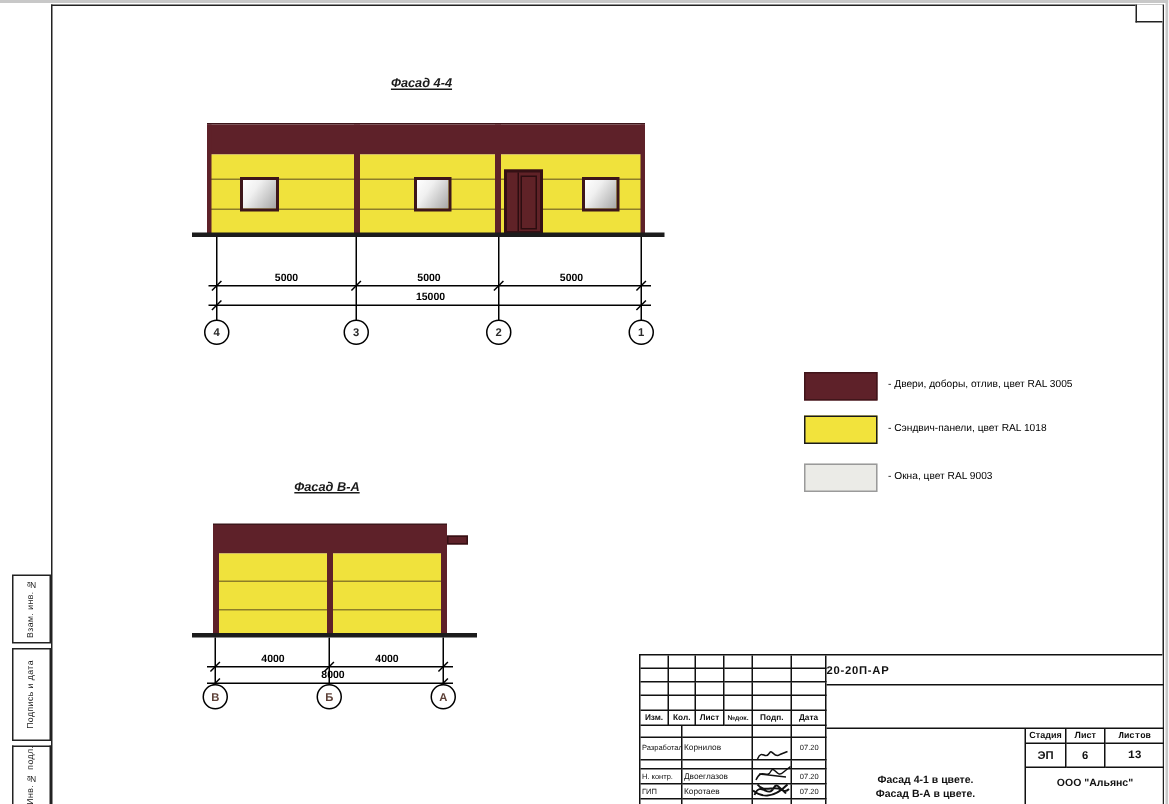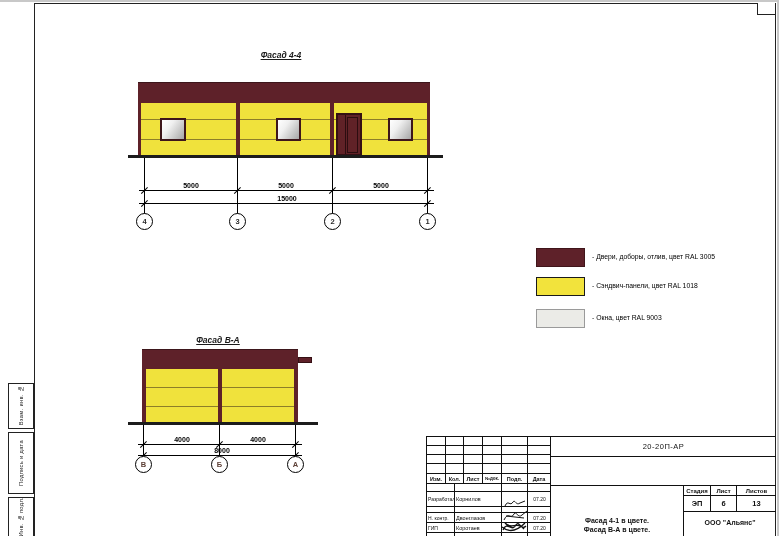--- a/index.html
+++ b/index.html
@@ -60,26 +60,26 @@
   .rev-grid > div { border-right:1px solid #111; border-bottom:1px solid #111; display:flex; align-items:center; justify-content:center; overflow:hidden; }
   .rev-h { font-size:5.5px; font-weight:700; }
   .rev-h.tiny { font-size:4.5px; }
   .name-grid { left:0; top:47px; width:124px; height:53px; display:grid;
       grid-template-columns:28px 47px 26px auto;
       grid-template-rows:8px 15px 6px 10px 10px auto; }
   .name-grid > div { border-right:1px solid #111; border-bottom:1px solid #111; display:flex; align-items:center; padding-left:1px; overflow:hidden; white-space:nowrap; }
   .role { font-size:5px; }
   .pname { font-size:5.5px; }
   .pdate { font-size:5px; justify-content:center; }
-  .tb-doc { left:124px; top:0; width:225px; height:20px; border-bottom:1px solid #111; display:flex; align-items:center; justify-content:center; font-size:7.5px; font-weight:400; letter-spacing:.5px; }
+  .tb-doc { left:124px; top:0; width:225px; height:20px; border-bottom:1px solid #111; display:flex; align-items:center; justify-content:flex-start; font-size:7.5px; font-weight:700; letter-spacing:.5px; }
   .tb-blank { left:124px; top:20px; width:225px; height:29px; border-bottom:1px solid #111; }
   .tb-subject { left:124px; top:49px; width:133px; height:51px; border-right:1px solid #111; display:flex; flex-direction:column; align-items:center; justify-content:flex-end; padding-bottom:3px; font-size:7px; line-height:9px; font-weight:700; text-align:center; }
   .stage-grid { left:257px; top:49px; width:92px; height:26px; display:grid; grid-template-columns:27px 26px auto; grid-template-rows:10px auto; }
   .stage-grid > div { border-right:1px solid #111; border-bottom:1px solid #111; display:flex; align-items:center; justify-content:center; }
-  .stage-grid > div:nth-child(3n) { border-right:none; }
+  .stage-grid > div:nth-child(3n) { border-right:none;font-family:Liberation Mono, monospace; }
   .sg-h { font-size:6px; font-weight:700; }
   .sg-v { font-size:7.5px; font-weight:700; }
   .tb-company { left:257px; top:75px; width:92px; height:25px; display:flex; align-items:flex-start; justify-content:center; padding-top:7px; font-size:7px; font-weight:700; }
   .sig-svg { position:absolute; }
 </style>
 </head>
 <body>
 
 <div class="page">
 
@@ -128,21 +128,21 @@
   <div class="dimline" style="left:139px; top:203px; width:295px;"></div>
   <div class="tick" style="left:140px; top:202.5px;"></div>
   <div class="tick" style="left:423px; top:202.5px;"></div>
   <div class="dimtext" style="left:287px; top:195px;">15000</div>
 
   <div class="bubble" style="left:136px; top:213px;">4</div>
   <div class="bubble" style="left:229px; top:213px;">3</div>
   <div class="bubble" style="left:324px; top:213px;">2</div>
   <div class="bubble" style="left:419px; top:213px;">1</div>
 
-  <div class="view-title" style="left:163px; top:319px;margin-top:16px;">Фасад В-А</div>
+  <div class="view-title" style="left:163px; top:319px;">Фасад В-А</div>
 
   <div class="building" style="left:142px; top:349px; width:156px; height:73px;">
     <div class="band" style="height: 19px; background-color: rgb(94, 33, 41);"></div>
     <div class="panels" style="top: 19px; height: 54px; background-color: rgb(240, 226, 60);"></div>
     <div class="seam" style="top:37px;"></div>
     <div class="seam" style="top:56px;"></div>
     <div class="trim" style="left:0; width:4px; height:73px;"></div>
     <div class="trim" style="left:76px; width:4px; height:73px;"></div>
     <div class="trim" style="left:152px; width:4px; height:73px;"></div>
   </div>

